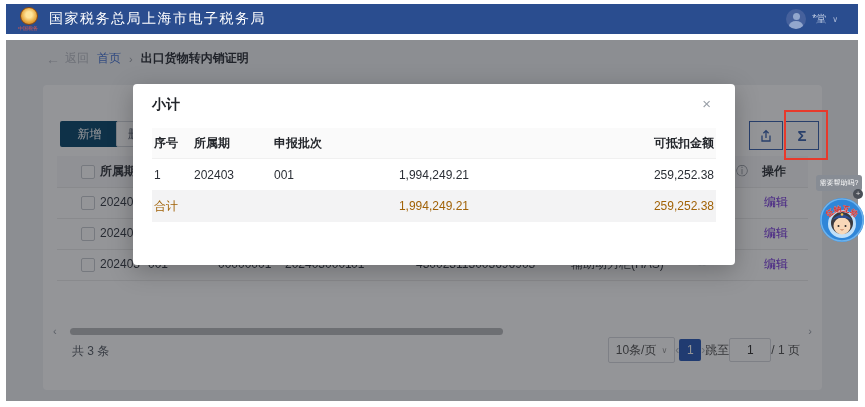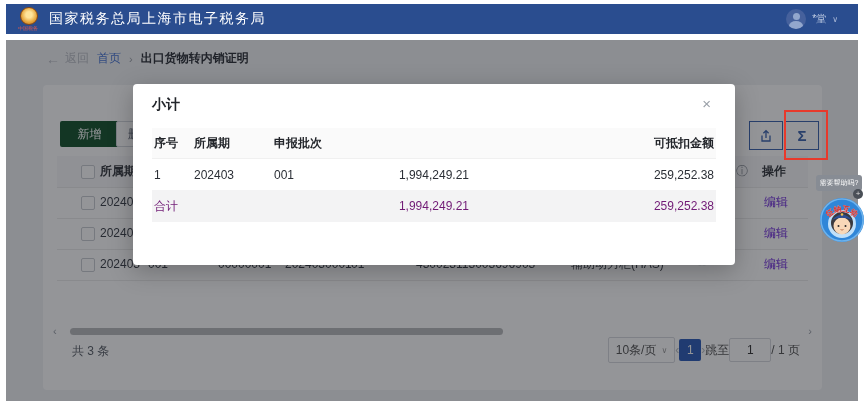--- a/index.html
+++ b/index.html
@@ -24,21 +24,21 @@
   .page{position:absolute;left:6px;top:34px;width:852px;height:367px;background:#f1f2f4;z-index:1;}
   .topstrip{position:absolute;left:0;top:0;width:100%;height:6px;background:#fff;}
   .breadcrumb{position:absolute;left:40px;top:16px;display:flex;align-items:center;gap:8px;font-size:12px;}
   .bc-back{color:#b9bdc4;display:flex;align-items:center;gap:5px;}
   .bc-back .arr{font-size:14px;}
   .bc-home{color:#4a77d4;}
   .bc-sep{color:#9aa0a8;font-size:11px;}
   .bc-cur{color:#2b2f36;font-weight:bold;}
   
   .card{position:absolute;left:37px;top:51px;width:779px;height:305px;background:#fff;border-radius:4px;}
-  .btn-add{position:absolute;left:17px;top:36px;width:59px;height:26px;background:#14532d;color:#fff;
+  .btn-add{position:absolute;left:17px;top:36px;width:59px;height:26px;background:#0c4a6e;color:#fff;
            font-size:12px;border:none;border-radius:2px;font-family:inherit;}
   .btn-del{position:absolute;left:73px;top:36px;width:48px;height:26px;background:#fff;color:#5a6270;
            font-size:12px;border:1px solid #d4d7dd;border-radius:2px;font-family:inherit;}
   .icon-btn{position:absolute;top:36px;width:34px;height:29px;border:1px solid #3b63ae;background:#fff;
             color:#3b63ae;display:flex;align-items:center;justify-content:center;box-sizing:border-box;padding:0;}
   .icon-btn.export{right:39px;}
   .icon-btn.sigma{right:3px;font-size:15px;font-weight:bold;font-family:inherit;}
   
   .trow{position:absolute;left:14px;width:751px;height:31px;border-bottom:1px solid #ececec;font-size:12px;color:#3a3f47;}
   .trow.head{top:71px;background:#f8f8f9;font-weight:bold;color:#33373d;}
@@ -70,21 +70,21 @@
   .overlay{position:absolute;left:6px;top:40px;width:852px;height:361px;background:rgba(18,20,26,0.45);z-index:5;}
   
   .modal{position:absolute;left:133px;top:84px;width:602px;height:181px;background:#fff;border-radius:4px;
          box-shadow:0 6px 24px rgba(0,0,0,0.25);z-index:10;}
   .m-title{position:absolute;left:19px;top:12px;font-size:14px;font-weight:bold;color:#23262b;}
   .m-close{position:absolute;right:24px;top:11px;font-size:15px;color:#9aa0a8;cursor:pointer;background:none;border:none;padding:0;line-height:18px;font-family:inherit;}
   .m-table{position:absolute;left:19px;top:44px;width:564px;font-size:12px;}
   .m-line{display:flex;align-items:center;box-sizing:border-box;padding:0 2px;}
   .m-hrow{height:30px;background:#fafafa;font-weight:bold;color:#23262b;}
   .m-row{height:32px;color:#2b2f36;border-top:1px solid #f0f0f0;}
-  .m-trow{height:32px;color:#701a75;background:#f3f3f4;}
+  .m-trow{height:32px;color:#a16207;background:#f3f3f4;}
   .mc1{width:40px;} .mc2{width:80px;} .mc3{width:100px;}
   .mc4{width:95px;text-align:right;} .mc5{flex:1;text-align:right;margin-left:30px;}
   
   .anno{position:absolute;left:784px;top:110px;width:44px;height:50px;border:2px solid #e8392b;z-index:20;box-sizing:border-box;}
   
   .asst{z-index:15;}
   .asst-bubble{position:absolute;left:816px;top:175px;width:46px;height:16px;background:#878c94;border-radius:3px;
                color:#fff;font-size:7px;display:flex;align-items:center;justify-content:center;z-index:15;white-space:nowrap;}
   .asst-bubble::after{content:"";position:absolute;right:6px;bottom:-3px;border-left:3px solid transparent;
                border-right:3px solid transparent;border-top:4px solid #878c94;}

